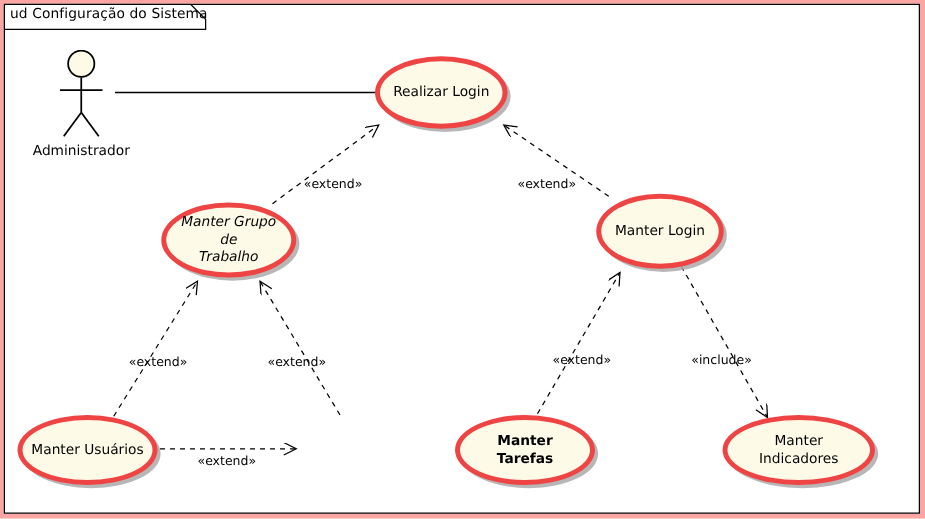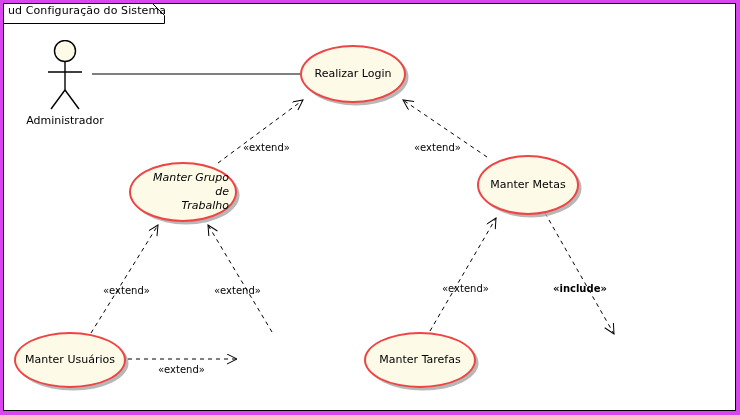--- a/index.html
+++ b/index.html
@@ -7,21 +7,21 @@
     padding: 0;
     background: #ffffff;
   }
   body {
     font-family: "DejaVu Sans", sans-serif;
   }
   #diagram-root {
     position: relative;
     width: 740px;
     height: 415px;
-    background: #d946ef;
+    background: #fca5a5;
     overflow: hidden;
   }
   
   .frame {
     position: absolute;
     left: 3px;
     top: 3px;
     width: 733px;
     height: 408px;
     border: 1px solid #000000;
@@ -48,28 +48,28 @@
     left: 0;
     top: 0;
     width: 740px;
     height: 415px;
     pointer-events: none;
   }
   
   .usecase {
     position: absolute;
     box-sizing: border-box;
-    border: 2px solid #ef4444;
+    border: 4px solid #ef4444;
     border-radius: 50%;
     background: #fdfbe8;
     box-shadow: 3px 3px 0 -0.5px rgba(170,170,170,0.85);
     display: flex;
     align-items: center;
     justify-content: center;
-    text-align: right;
+    text-align: center;
   }
   .usecase-label {
     font-size: 11px;
     color: #000000;
     line-height: 14px;
     padding: 0 6px;
     white-space: pre-line;
   }
   
   .actor {
@@ -137,30 +137,33 @@
   </div>
 
   <div class="usecase" id="uc-realizar-login" style="left: 300px; top: 45px; width: 106px; height: 58px;">
     <span class="usecase-label">Realizar Login</span>
   </div>
   <div class="usecase" id="uc-manter-grupo" style="left: 129px; top: 162px; width: 108px; height: 60px; font-style: italic;">
     <span class="usecase-label">Manter Grupo de
 Trabalho</span>
   </div>
   <div class="usecase" id="uc-manter-metas" style="left: 477px; top: 155px; width: 102px; height: 60px;">
-    <span class="usecase-label">Manter Metas</span>
+    <span class="usecase-label">Manter Login</span>
   </div>
   <div class="usecase" id="uc-manter-usuarios" style="left: 14px; top: 332px; width: 112px; height: 56px;">
     <span class="usecase-label">Manter Usuários</span>
   </div>
-  <div class="usecase" id="uc-manter-tarefas" style="left: 364px; top: 332px; width: 112px; height: 56px;">
+  <div class="usecase" id="uc-manter-tarefas" style="left: 364px; top: 332px; width: 112px; height: 56px; font-weight: bold;">
     <span class="usecase-label">Manter Tarefas</span>
+  </div>
+  <div class="usecase" id="uc-manter-indicadores" style="left: 578px; top: 332px; width: 122px; height: 56px;">
+    <span class="usecase-label">Manter Indicadores</span>
   </div>
 
   <div class="edge-label" id="lbl-grupo-extends-login" style="left: 243px; top: 142px;">«extend»</div>
   <div class="edge-label" id="lbl-metas-extends-login" style="left: 414px; top: 142px;">«extend»</div>
   <div class="edge-label" id="lbl-usuarios-extends-grupo" style="left: 103px; top: 285px;">«extend»</div>
   <div class="edge-label" id="lbl-departamentos-extends-grupo" style="left: 214px; top: 285px;">«extend»</div>
   <div class="edge-label" id="lbl-usuarios-extends-departamentos" style="left: 158px; top: 364px;">«extend»</div>
   <div class="edge-label" id="lbl-tarefas-extends-metas" style="left: 442px; top: 283px;">«extend»</div>
-  <div class="edge-label" id="lbl-metas-includes-indicadores" style="left: 553px; top: 283px; font-weight: bold;">«include»</div>
+  <div class="edge-label" id="lbl-metas-includes-indicadores" style="left: 553px; top: 283px;">«include»</div>
 
 </div>
 
 </body></html>

